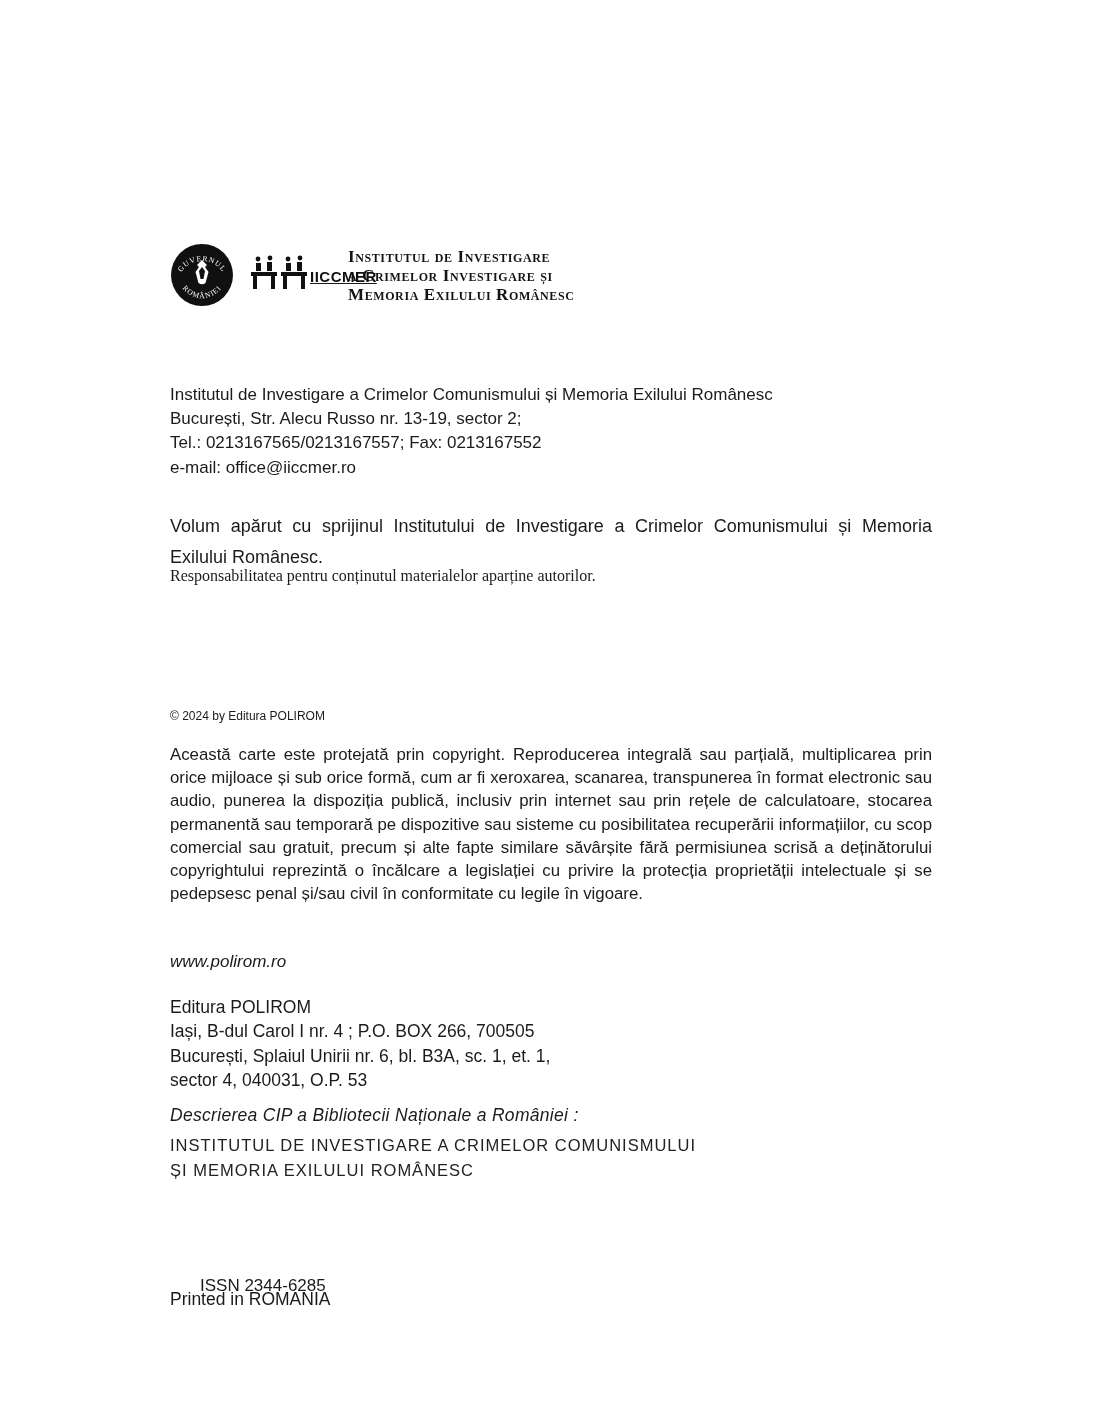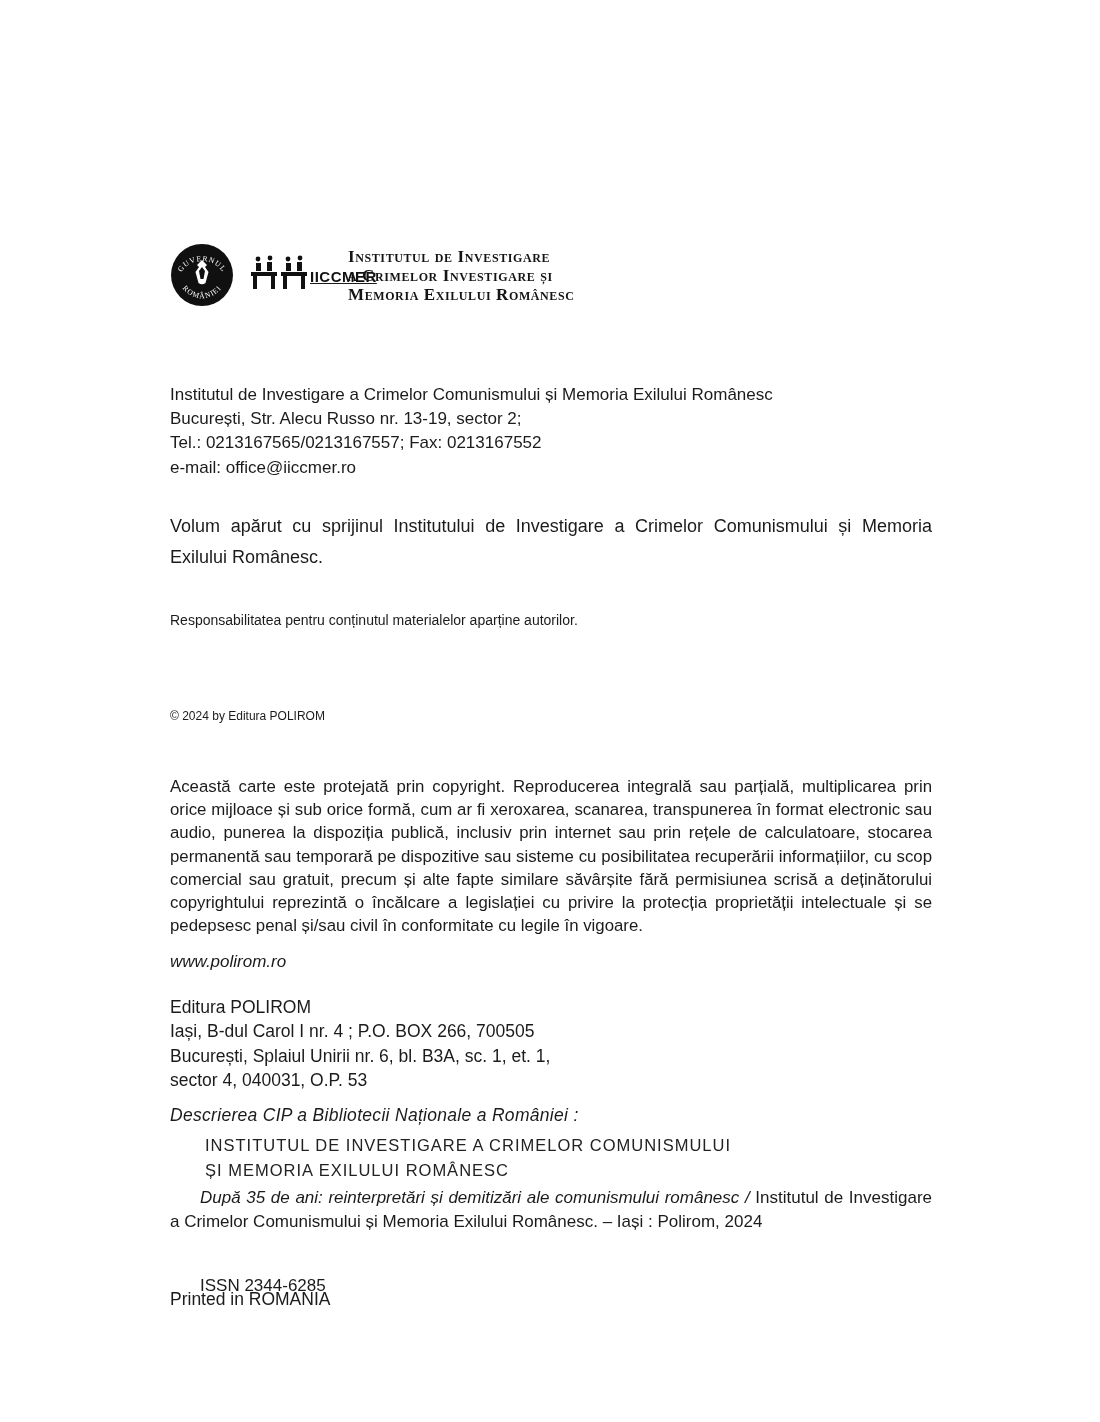--- a/index.html
+++ b/index.html
@@ -24,30 +24,30 @@
     font-variant:small-caps;
     font-weight:600;
     font-size:17px;line-height:19px;
     letter-spacing:.6px;color:#141414;
   }
 
   
   .contact{top:383px;font-size:17px;line-height:24.2px;}
 
   .support{top:511px;font-size:18px;line-height:31px;text-align:justify;}
-  .responsibility{top:612px;font-size:14px;}
+  .responsibility{top:567px;font-size:16px;font-family:Liberation Serif, serif;}
 
   .copy-line{top:709px;font-size:12px;}
-  .copy-notice{top:775px;font-size:16.8px;line-height:23.2px;text-align:justify;}
+  .copy-notice{top:743px;font-size:16.8px;line-height:23.2px;text-align:justify;}
 
   .site{top:952px;font-size:17px;font-style:italic;}
   .publisher{top:995px;font-size:17.5px;line-height:24.3px;}
 
   .cip-heading{top:1105px;font-size:17.5px;letter-spacing:.3px;font-style:italic;}
-  .cip-author{top:1133px;font-size:16.5px;line-height:25px;letter-spacing:1px;color:#222;margin-left:35px;}
+  .cip-author{top:1133px;font-size:16.5px;line-height:25px;letter-spacing:1px;color:#222;}
   .cip-entry{top:1186px;font-size:17px;line-height:24px;text-align:justify;text-indent:30px;}
   .cip-entry .it{font-style:italic;}
   .issn{top:1248px;font-size:17px;padding-left:30px;margin-top:28px;}
   .printed{top:1289px;font-size:17.5px;}
 </style>
 </head>
 <body>
 
 <div class="page">
 
@@ -120,20 +120,17 @@
     <div>Iași, B-dul Carol I nr. 4 ; P.O. BOX 266, 700505</div>
     <div>București, Splaiul Unirii nr. 6, bl. B3A, sc. 1, et. 1,</div>
     <div>sector 4, 040031, O.P. 53</div>
   </div>
 
   <div class="block cip-heading">Descrierea CIP a Bibliotecii Naționale a României :</div>
   <div class="block cip-author">
     <div>INSTITUTUL DE INVESTIGARE A CRIMELOR COMUNISMULUI</div>
     <div>ȘI MEMORIA EXILULUI ROMÂNESC</div>
   </div>
-  <div class="block cip-entry">
-    <span class="it">După 35 de ani: reinterpretări și demitizări ale comunismului românesc /</span><span> Institutul de Investigare a Crimelor Comunismului și Memoria Exilului Românesc. – Iași : Polirom, 2024</span>
-  </div>
   <div class="block issn">ISSN 2344-6285</div>
 
   <div class="block printed">Printed in ROMANIA</div>
 
 </div>
 
 </body></html>

